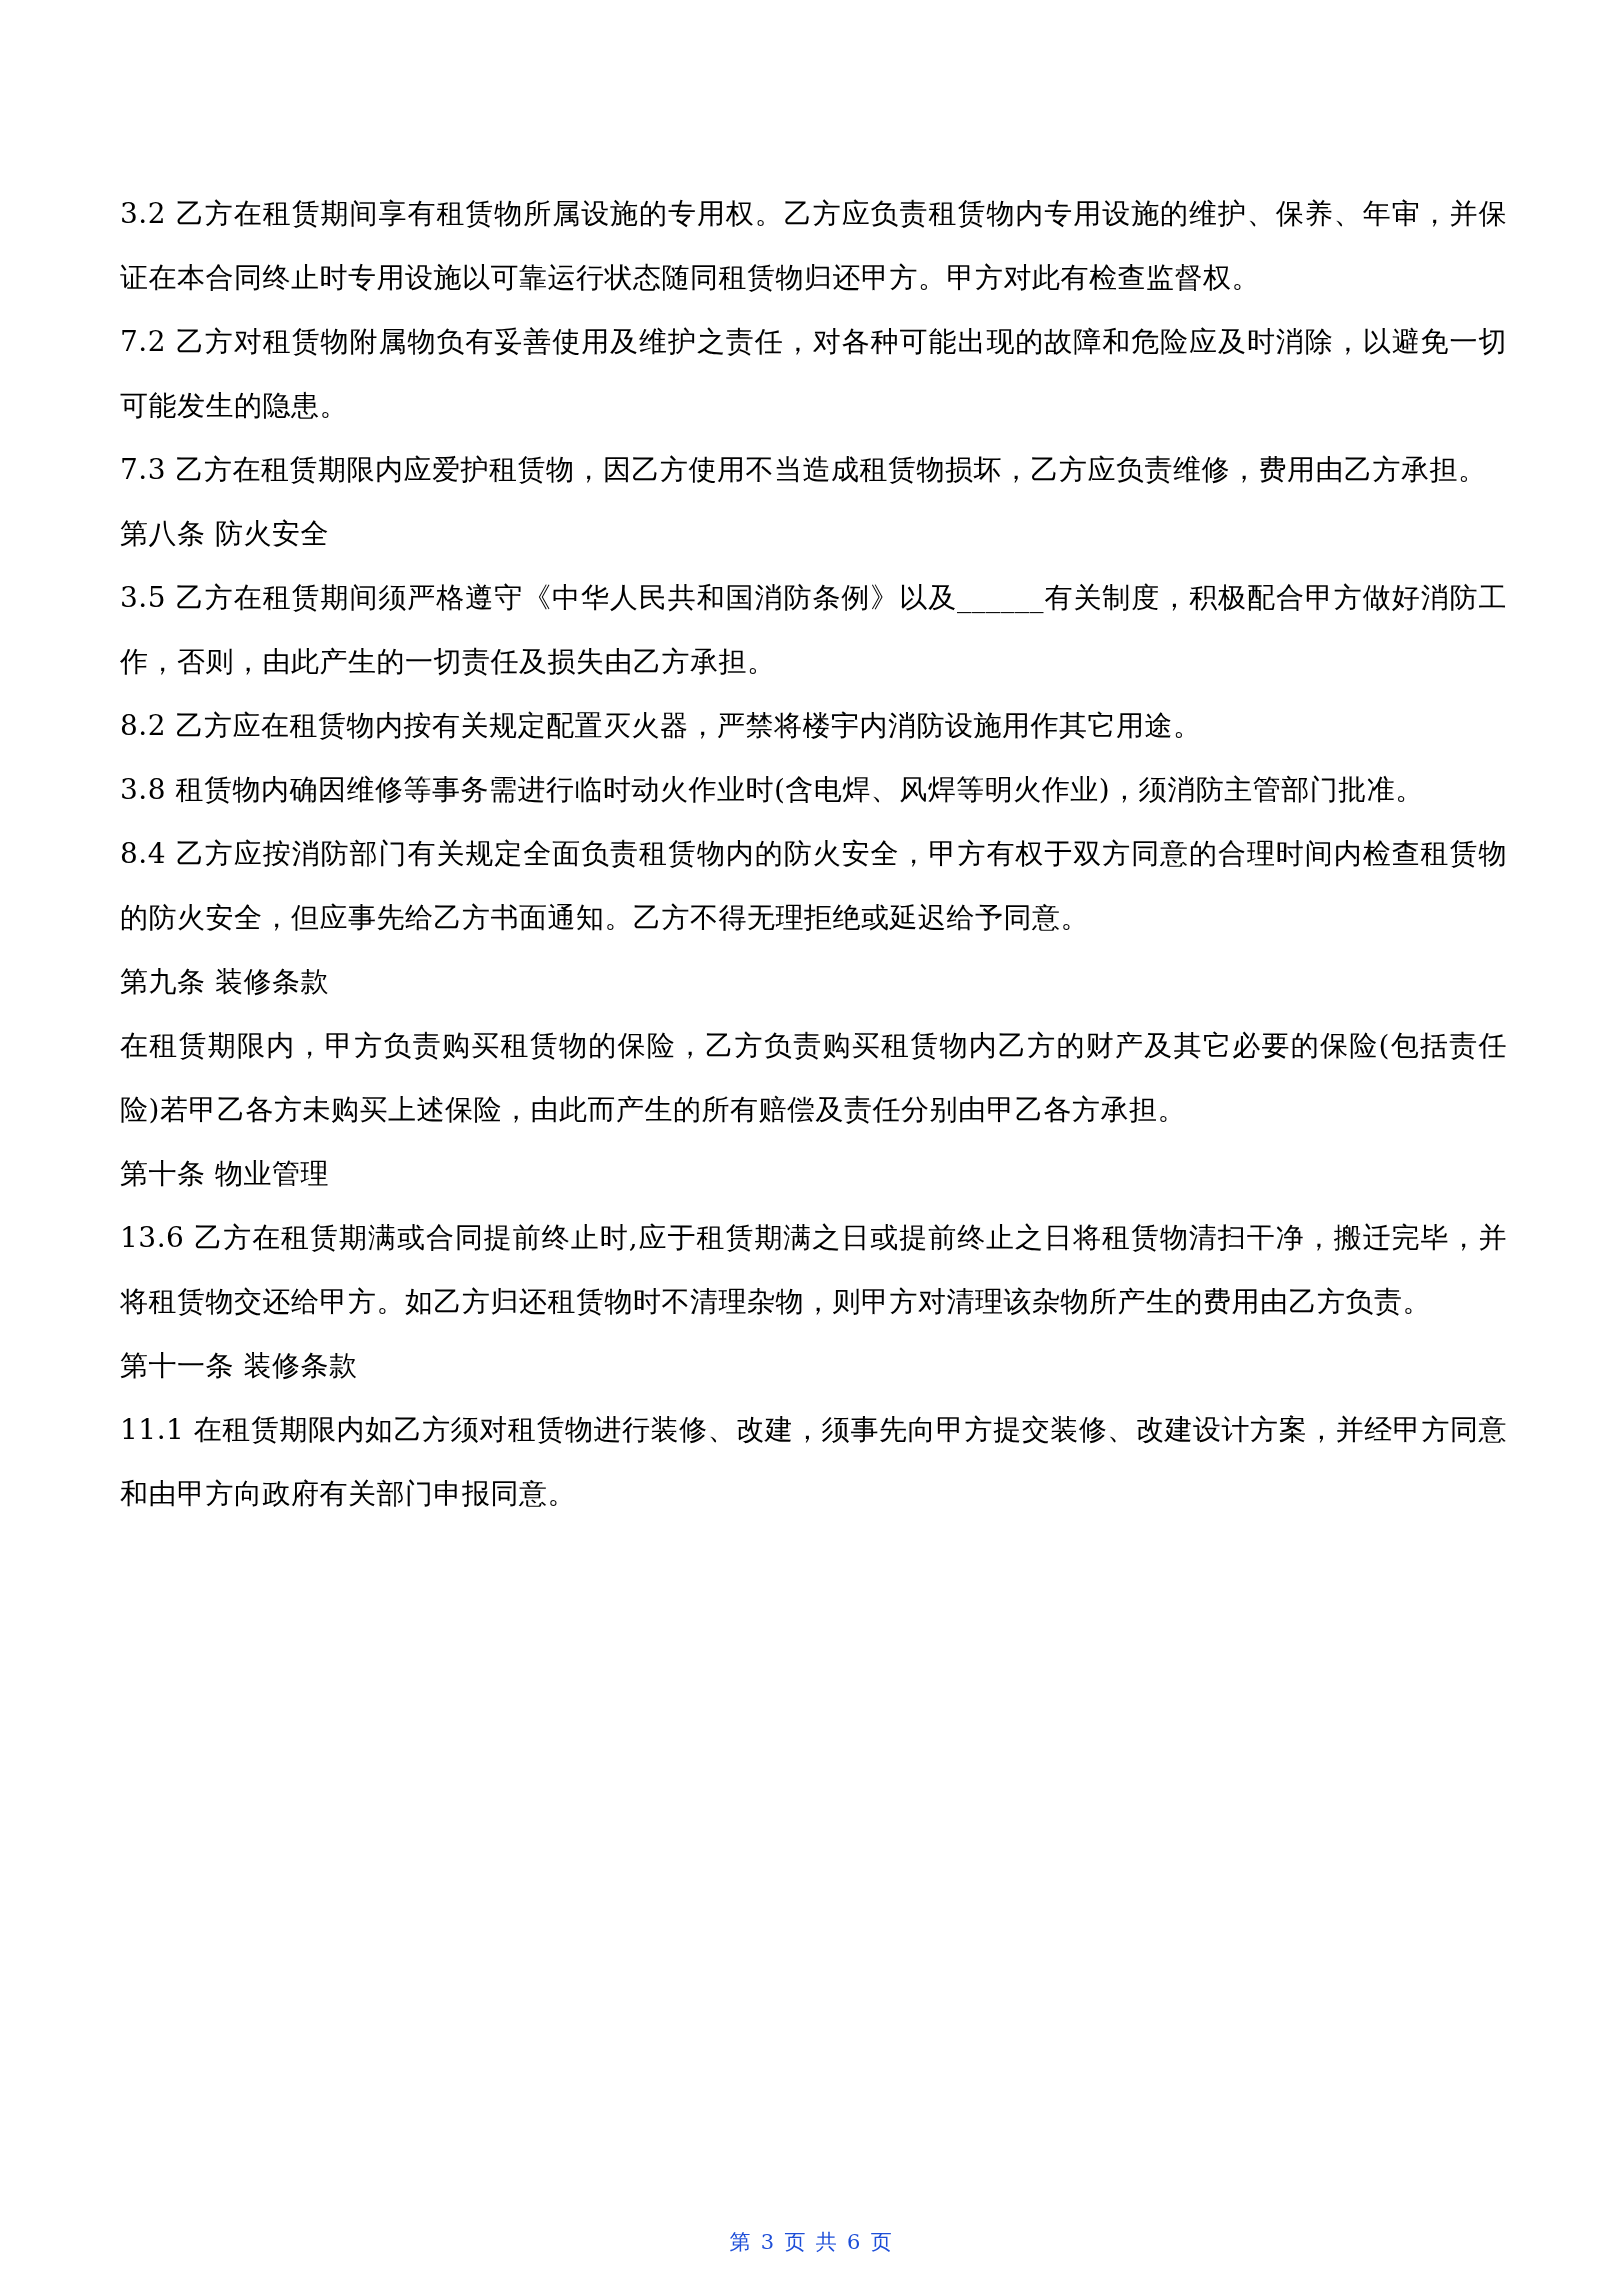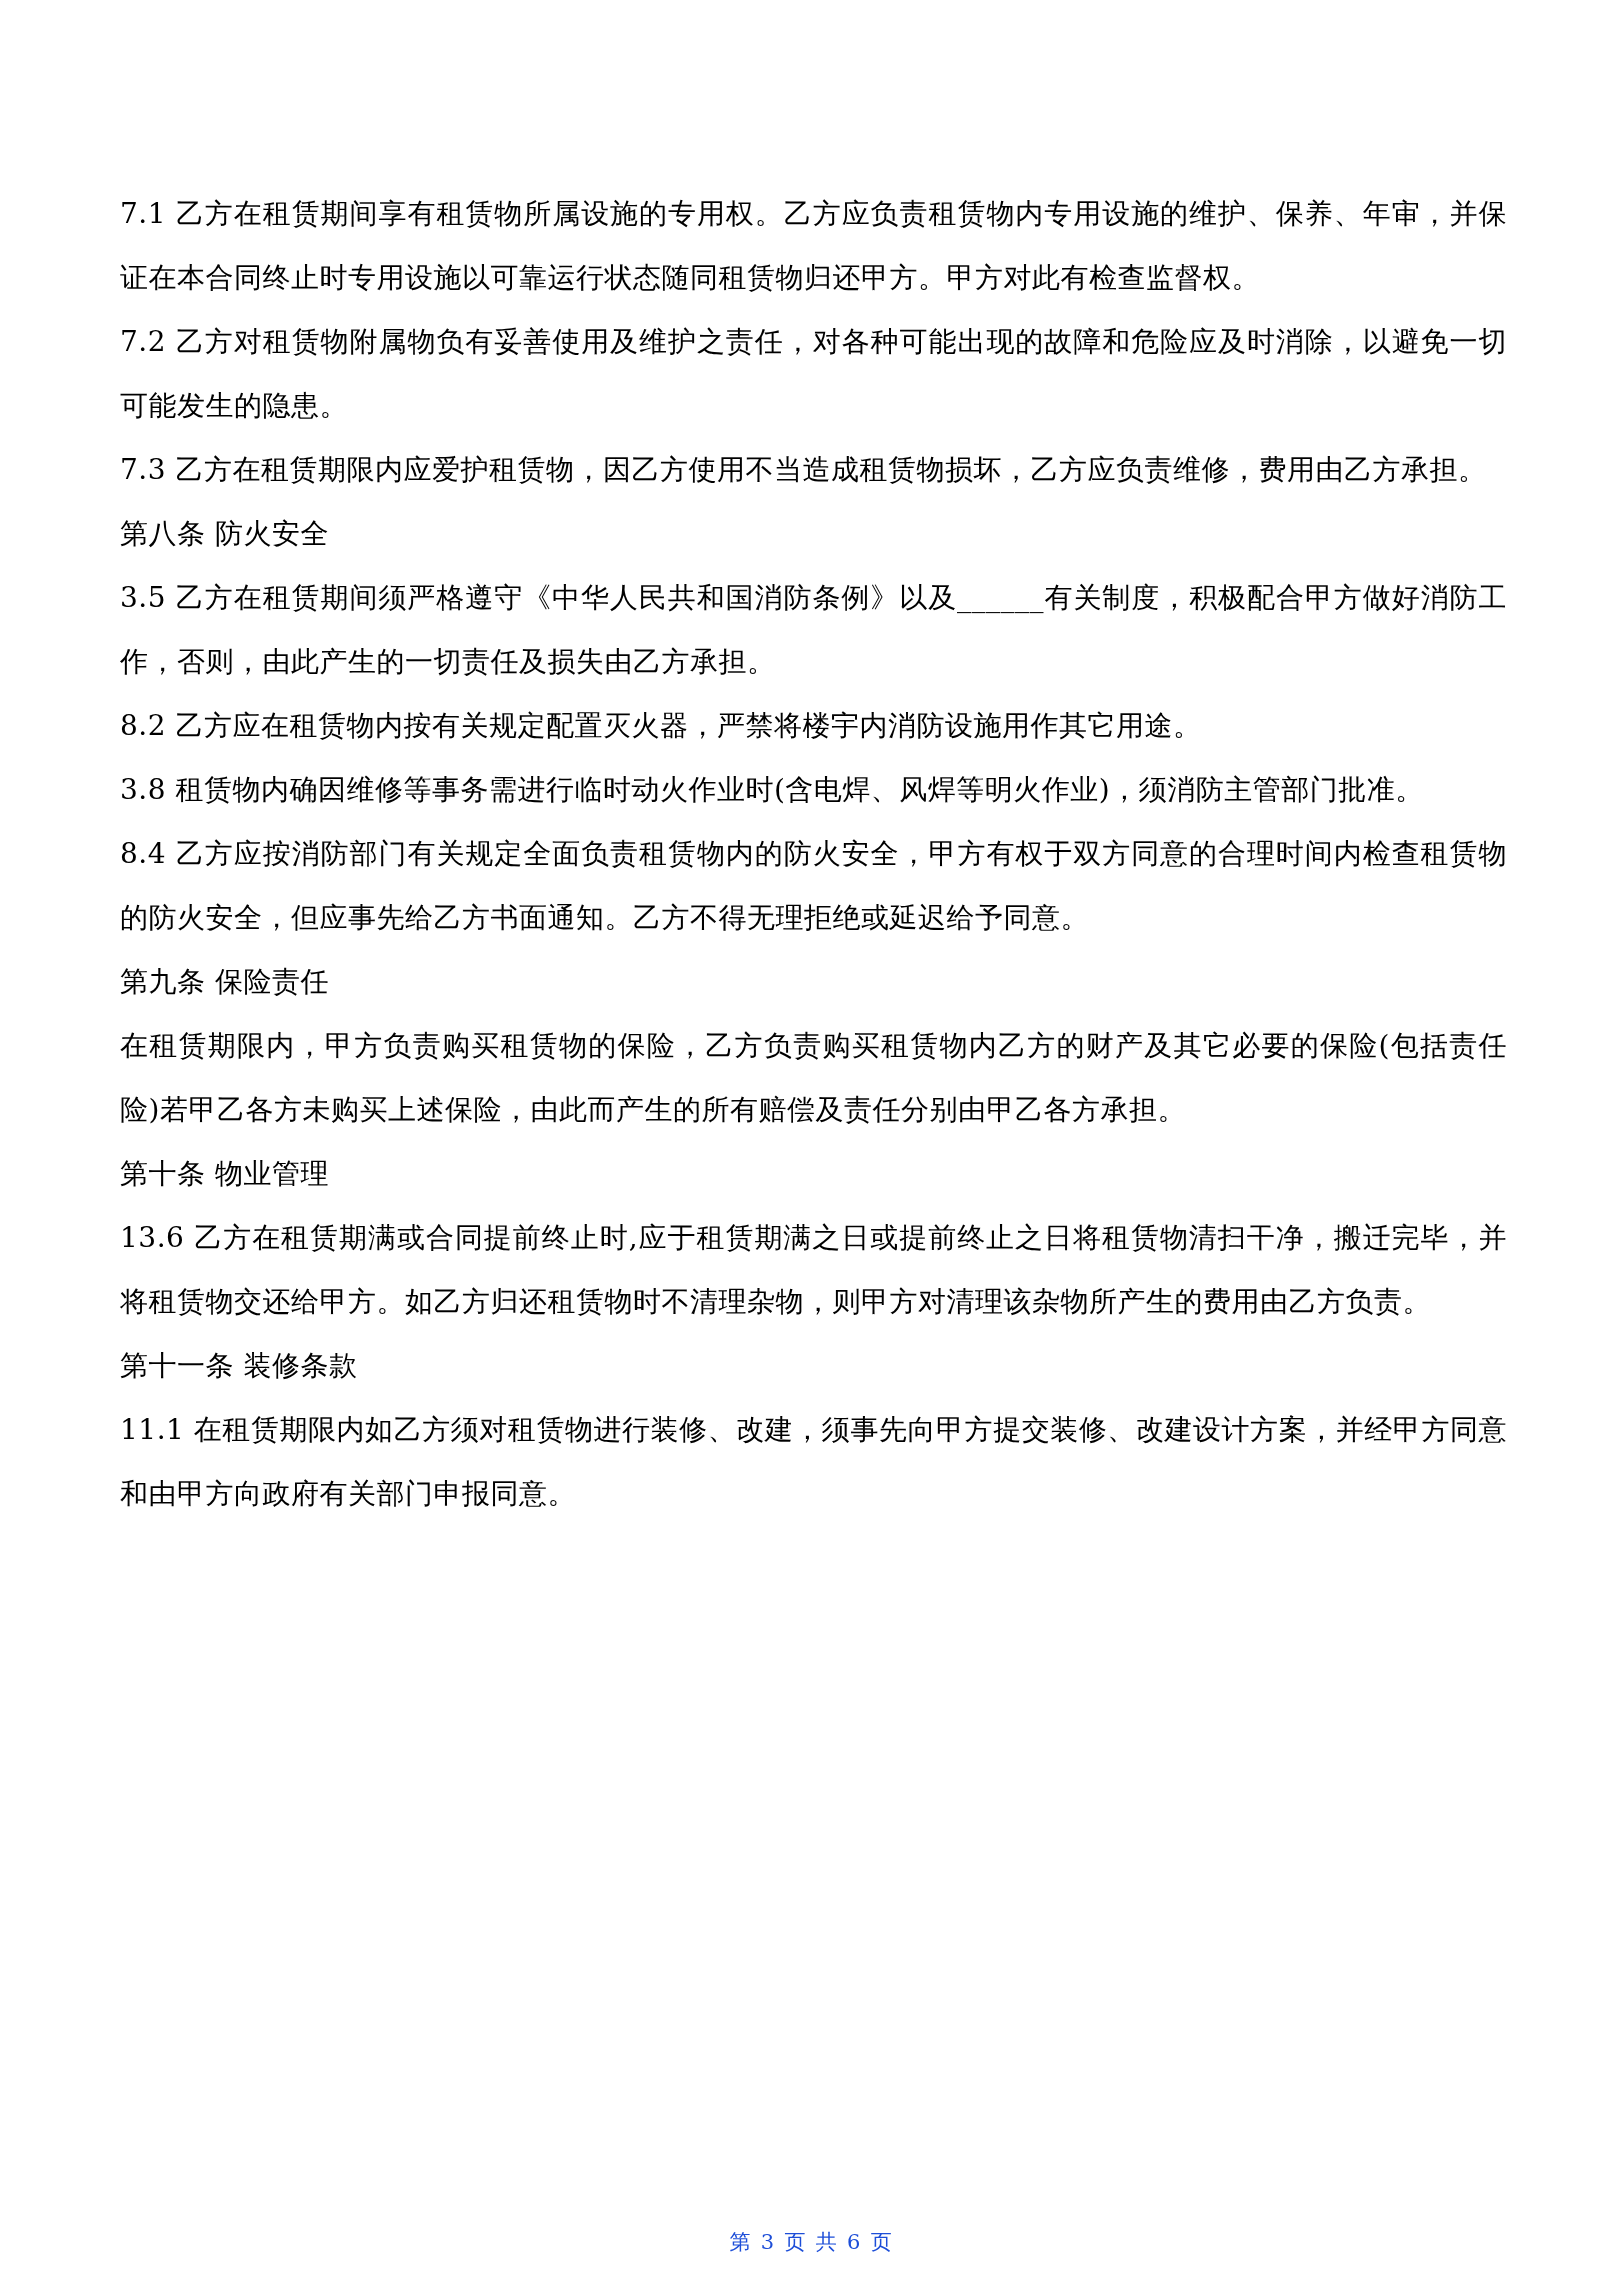--- a/index.html
+++ b/index.html
@@ -43,29 +43,29 @@
     font-size: 21px;
     letter-spacing: 1.8px;
     color: #1d4ed8;
   }
 </style>
 </head>
 <body>
 
 <div class="page">
   <div class="content">
-    <p class="para">7.1 乙方在租赁期间享有租赁物所属设施的专用权。乙方应负责租赁物内专用设施的维护、保养、年审，并保证在本合同终止时专用设施以可靠运行状态随同租赁物归还甲方。甲方对此有检查监督权。</p>
+    <p class="para">3.2 乙方在租赁期间享有租赁物所属设施的专用权。乙方应负责租赁物内专用设施的维护、保养、年审，并保证在本合同终止时专用设施以可靠运行状态随同租赁物归还甲方。甲方对此有检查监督权。</p>
     <p class="para">7.2 乙方对租赁物附属物负有妥善使用及维护之责任，对各种可能出现的故障和危险应及时消除，以避免一切可能发生的隐患。</p>
     <p class="para">7.3 乙方在租赁期限内应爱护租赁物，因乙方使用不当造成租赁物损坏，乙方应负责维修，费用由乙方承担。</p>
     <p class="para heading">第八条 防火安全</p>
     <p class="para">3.5 乙方在租赁期间须严格遵守《中华人民共和国消防条例》以及______有关制度，积极配合甲方做好消防工作，否则，由此产生的一切责任及损失由乙方承担。</p>
     <p class="para">8.2 乙方应在租赁物内按有关规定配置灭火器，严禁将楼宇内消防设施用作其它用途。</p>
     <p class="para">3.8 租赁物内确因维修等事务需进行临时动火作业时(含电焊、风焊等明火作业)，须消防主管部门批准。</p>
     <p class="para">8.4 乙方应按消防部门有关规定全面负责租赁物内的防火安全，甲方有权于双方同意的合理时间内检查租赁物的防火安全，但应事先给乙方书面通知。乙方不得无理拒绝或延迟给予同意。</p>
-    <p class="para heading">第九条 保险责任</p>
+    <p class="para heading">第九条 装修条款</p>
     <p class="para">在租赁期限内，甲方负责购买租赁物的保险，乙方负责购买租赁物内乙方的财产及其它必要的保险(包括责任险)若甲乙各方未购买上述保险，由此而产生的所有赔偿及责任分别由甲乙各方承担。</p>
     <p class="para heading">第十条 物业管理</p>
     <p class="para">13.6 乙方在租赁期满或合同提前终止时,应于租赁期满之日或提前终止之日将租赁物清扫干净，搬迁完毕，并将租赁物交还给甲方。如乙方归还租赁物时不清理杂物，则甲方对清理该杂物所产生的费用由乙方负责。</p>
     <p class="para heading">第十一条 装修条款</p>
     <p class="para">11.1 在租赁期限内如乙方须对租赁物进行装修、改建，须事先向甲方提交装修、改建设计方案，并经甲方同意和由甲方向政府有关部门申报同意。</p>
   </div>
   <div class="footer">第 3 页 共 6 页</div>
 </div>
 
 

